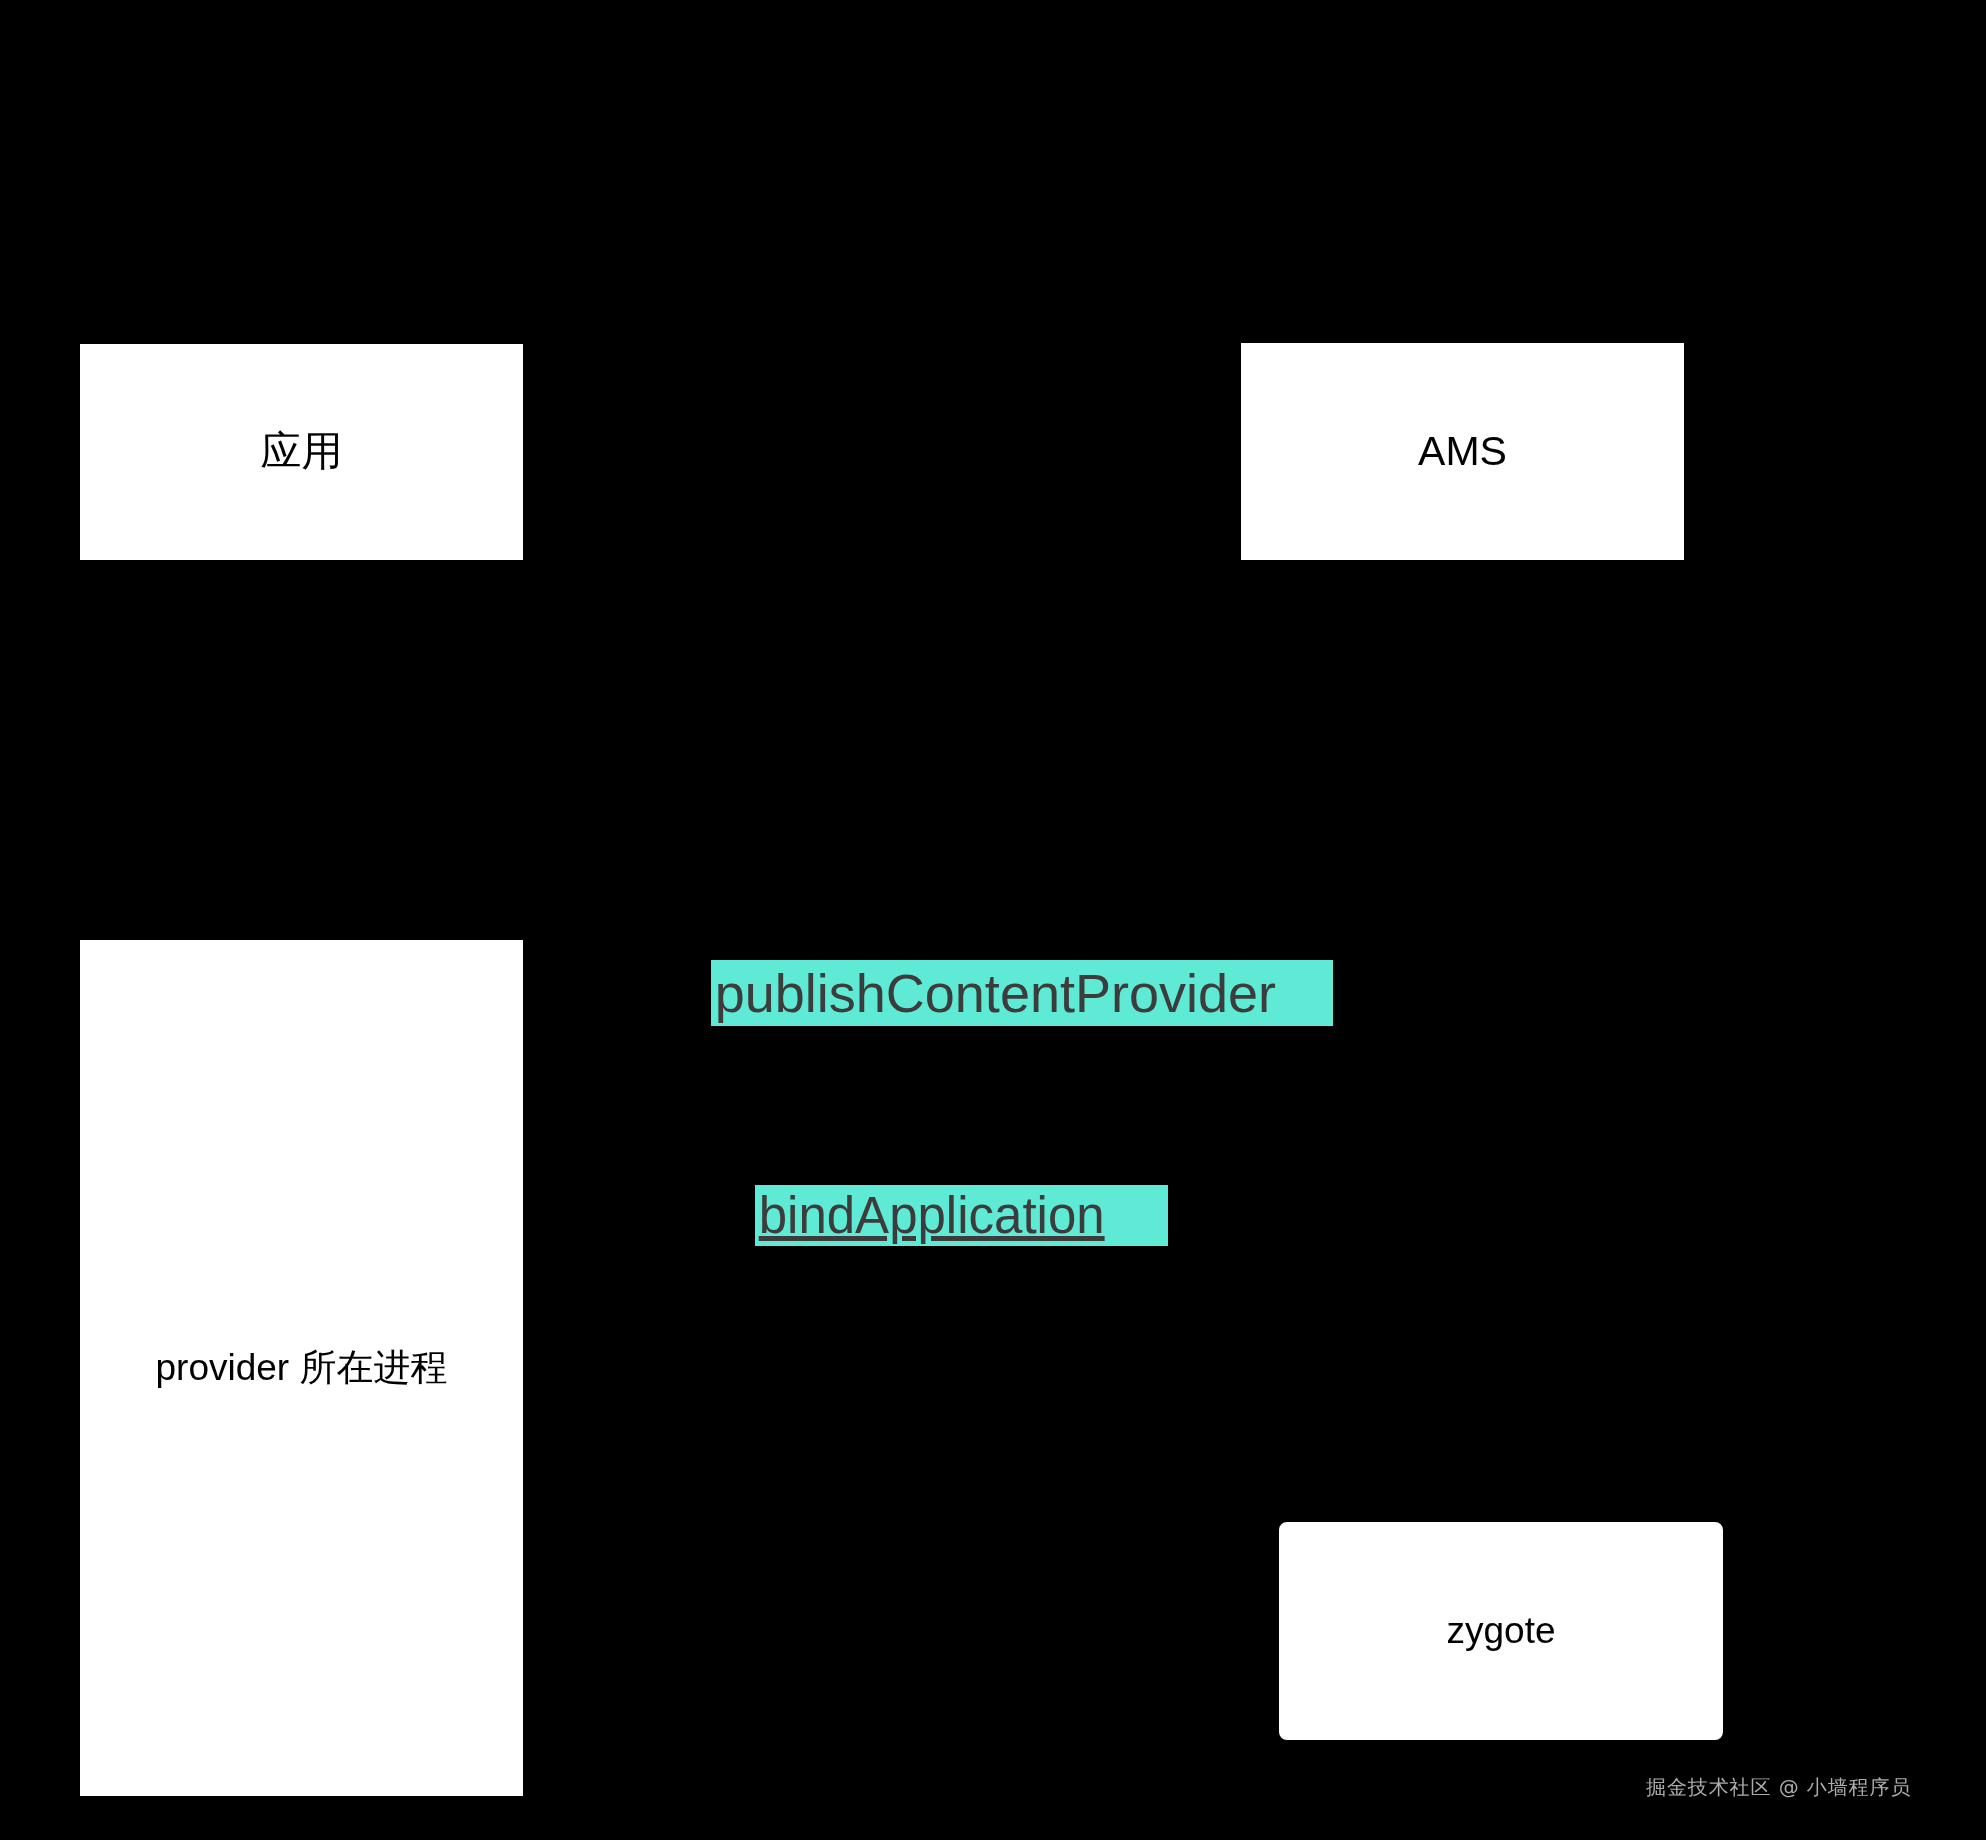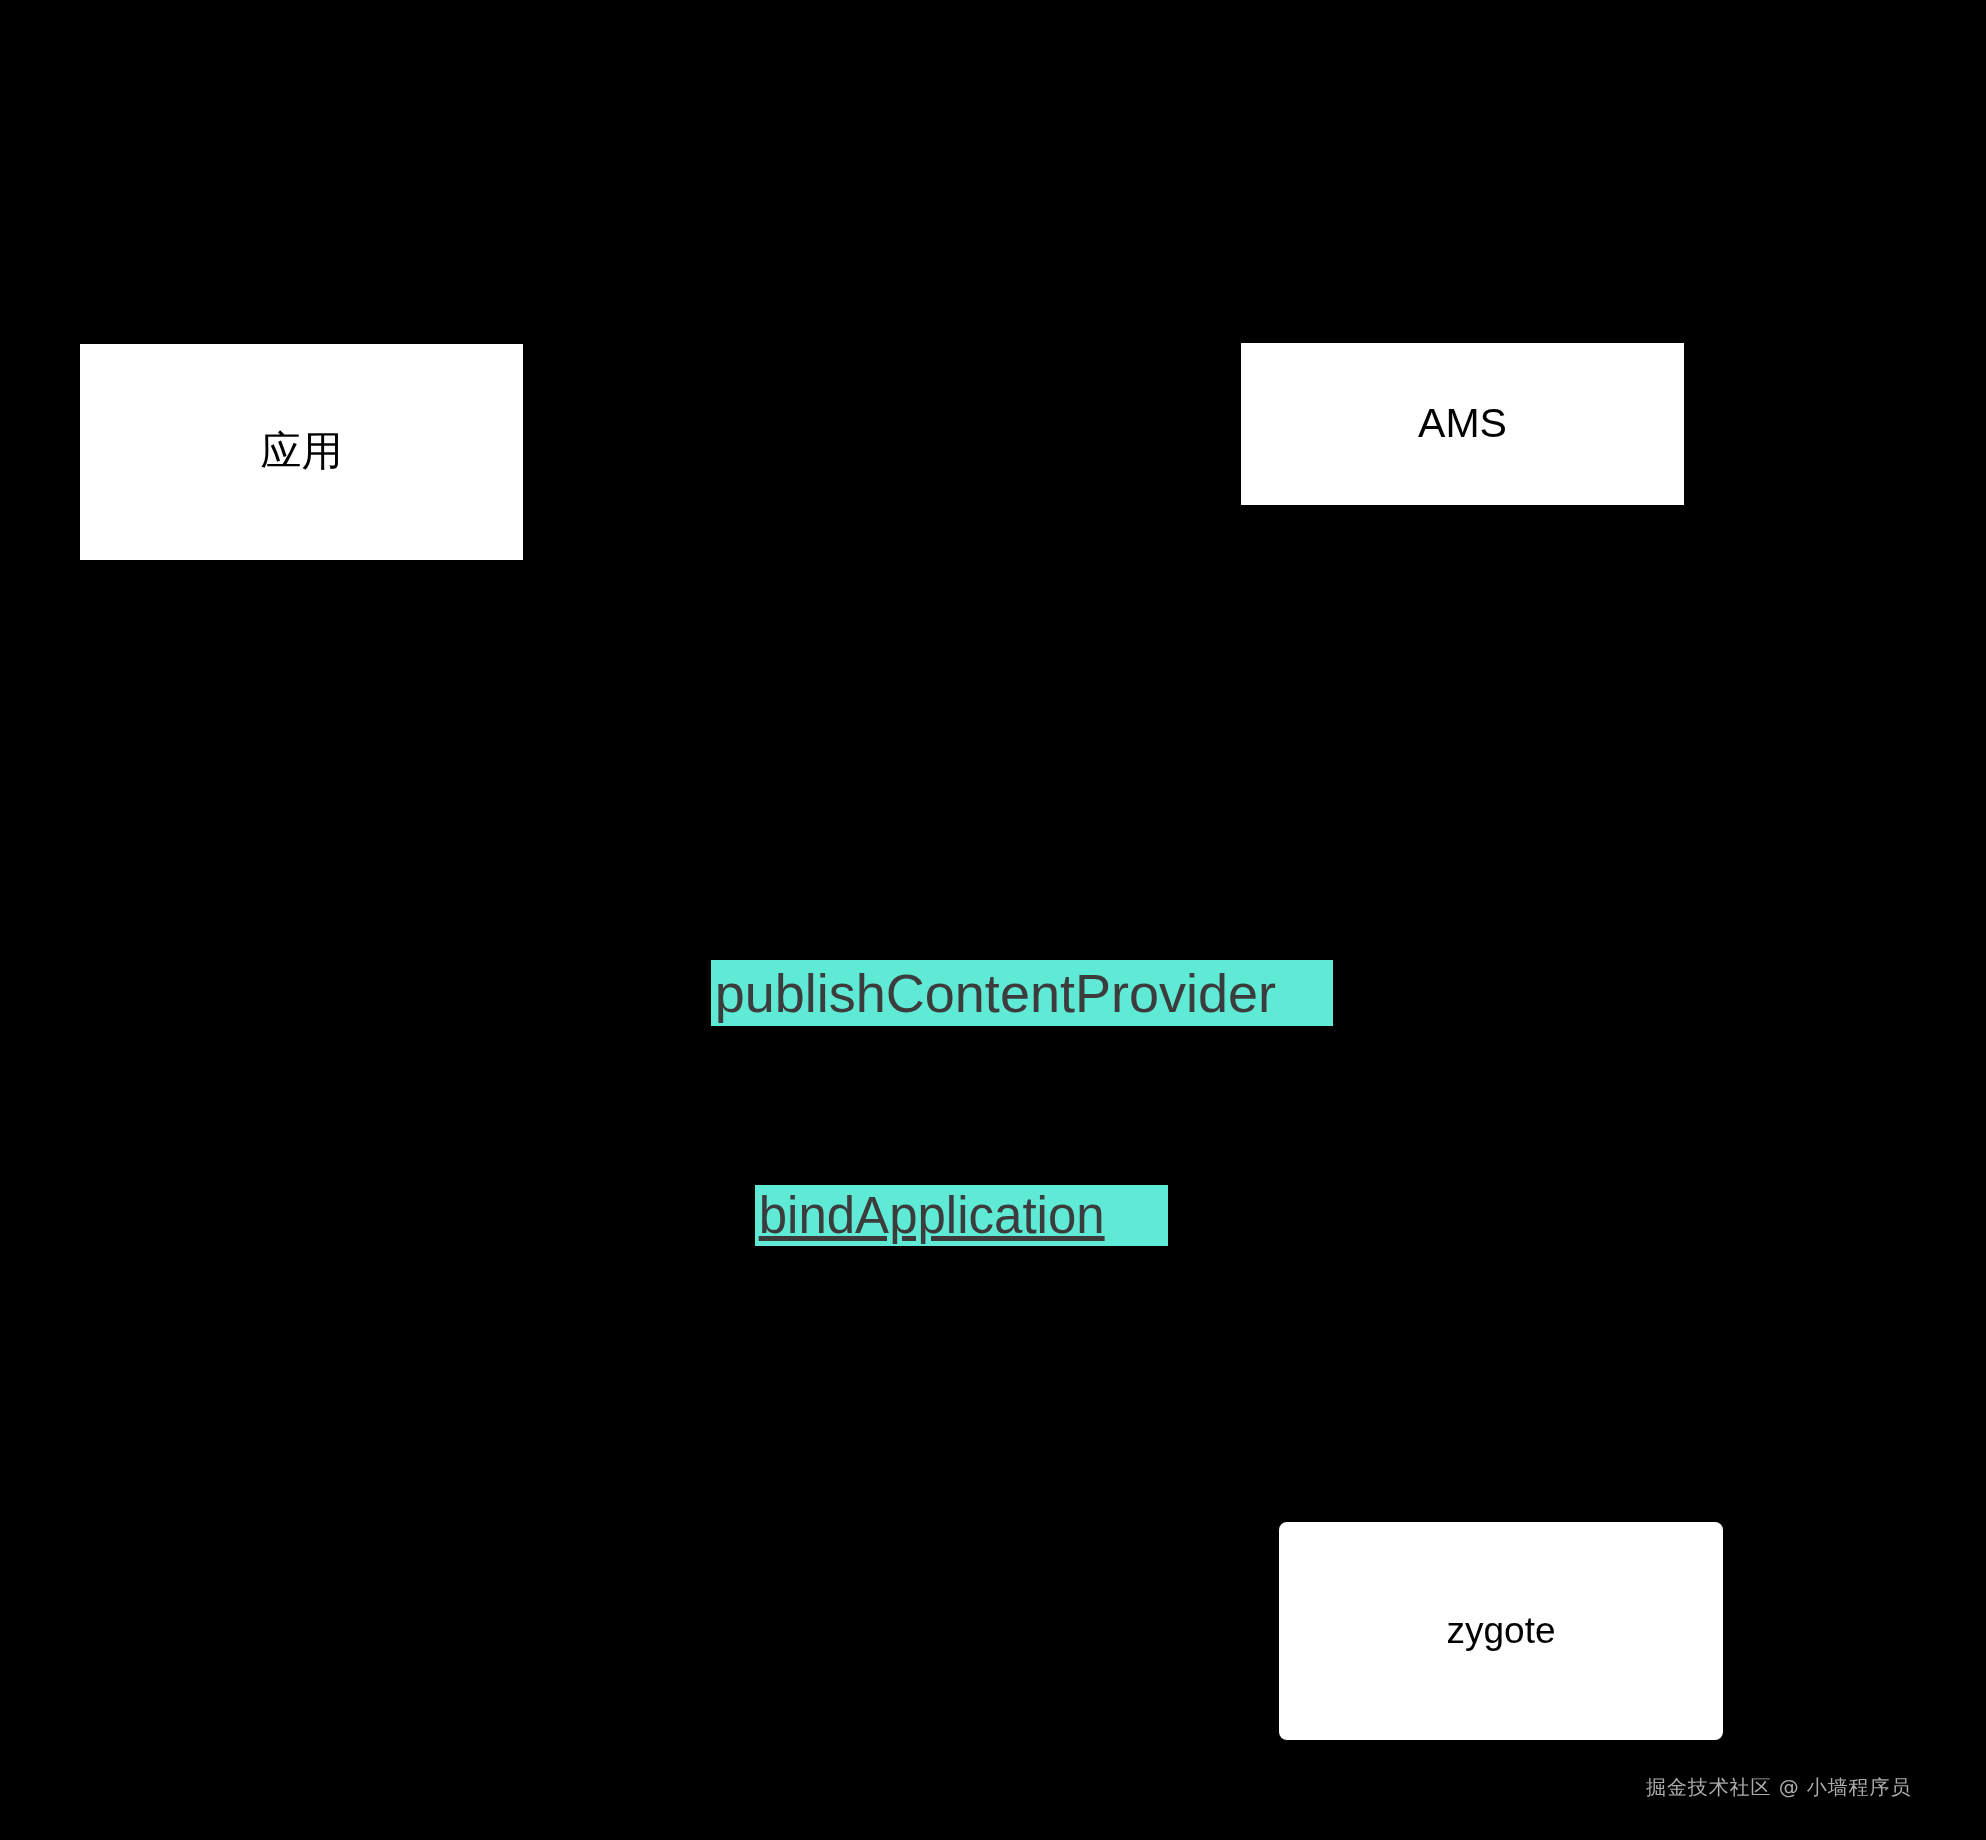--- a/index.html
+++ b/index.html
@@ -46,21 +46,21 @@
   }
   .msg-text {
     display: block;
   }
   
   #box-app {
     left: 80px;  top: 344px;  width: 443px;  height: 216px;
     font-size: 41px;
   }
   #box-ams {
-    left: 1241px; top: 343px; width: 443px; height: 162px;
+    left: 1241px; top: 343px; width: 443px; height: 217px;
     font-size: 41px;
   }
   #box-provider-process {
     left: 80px;  top: 940px; width: 443px; height: 856px;
     font-size: 37px;
   }
   #box-zygote {
     left: 1279px; top: 1522px; width: 444px; height: 218px;
     font-size: 37px;
     border-radius: 8px;
@@ -99,20 +99,23 @@
 <div id="canvas">
 
   <div class="node-box" id="box-app">
     <span class="node-label">应用</span>
   </div>
 
   <div class="node-box" id="box-ams">
     <span class="node-label">AMS</span>
   </div>
 
+  <div class="node-box" id="box-provider-process">
+    <span class="node-label">provider 所在进程</span>
+  </div>
 
   <div class="node-box" id="box-zygote">
     <span class="node-label">zygote</span>
   </div>
 
   <div class="msg-label" id="msg-publish">
     <span class="msg-text">publishContentProvider</span>
   </div>
 
   <div class="msg-label" id="msg-bind">

